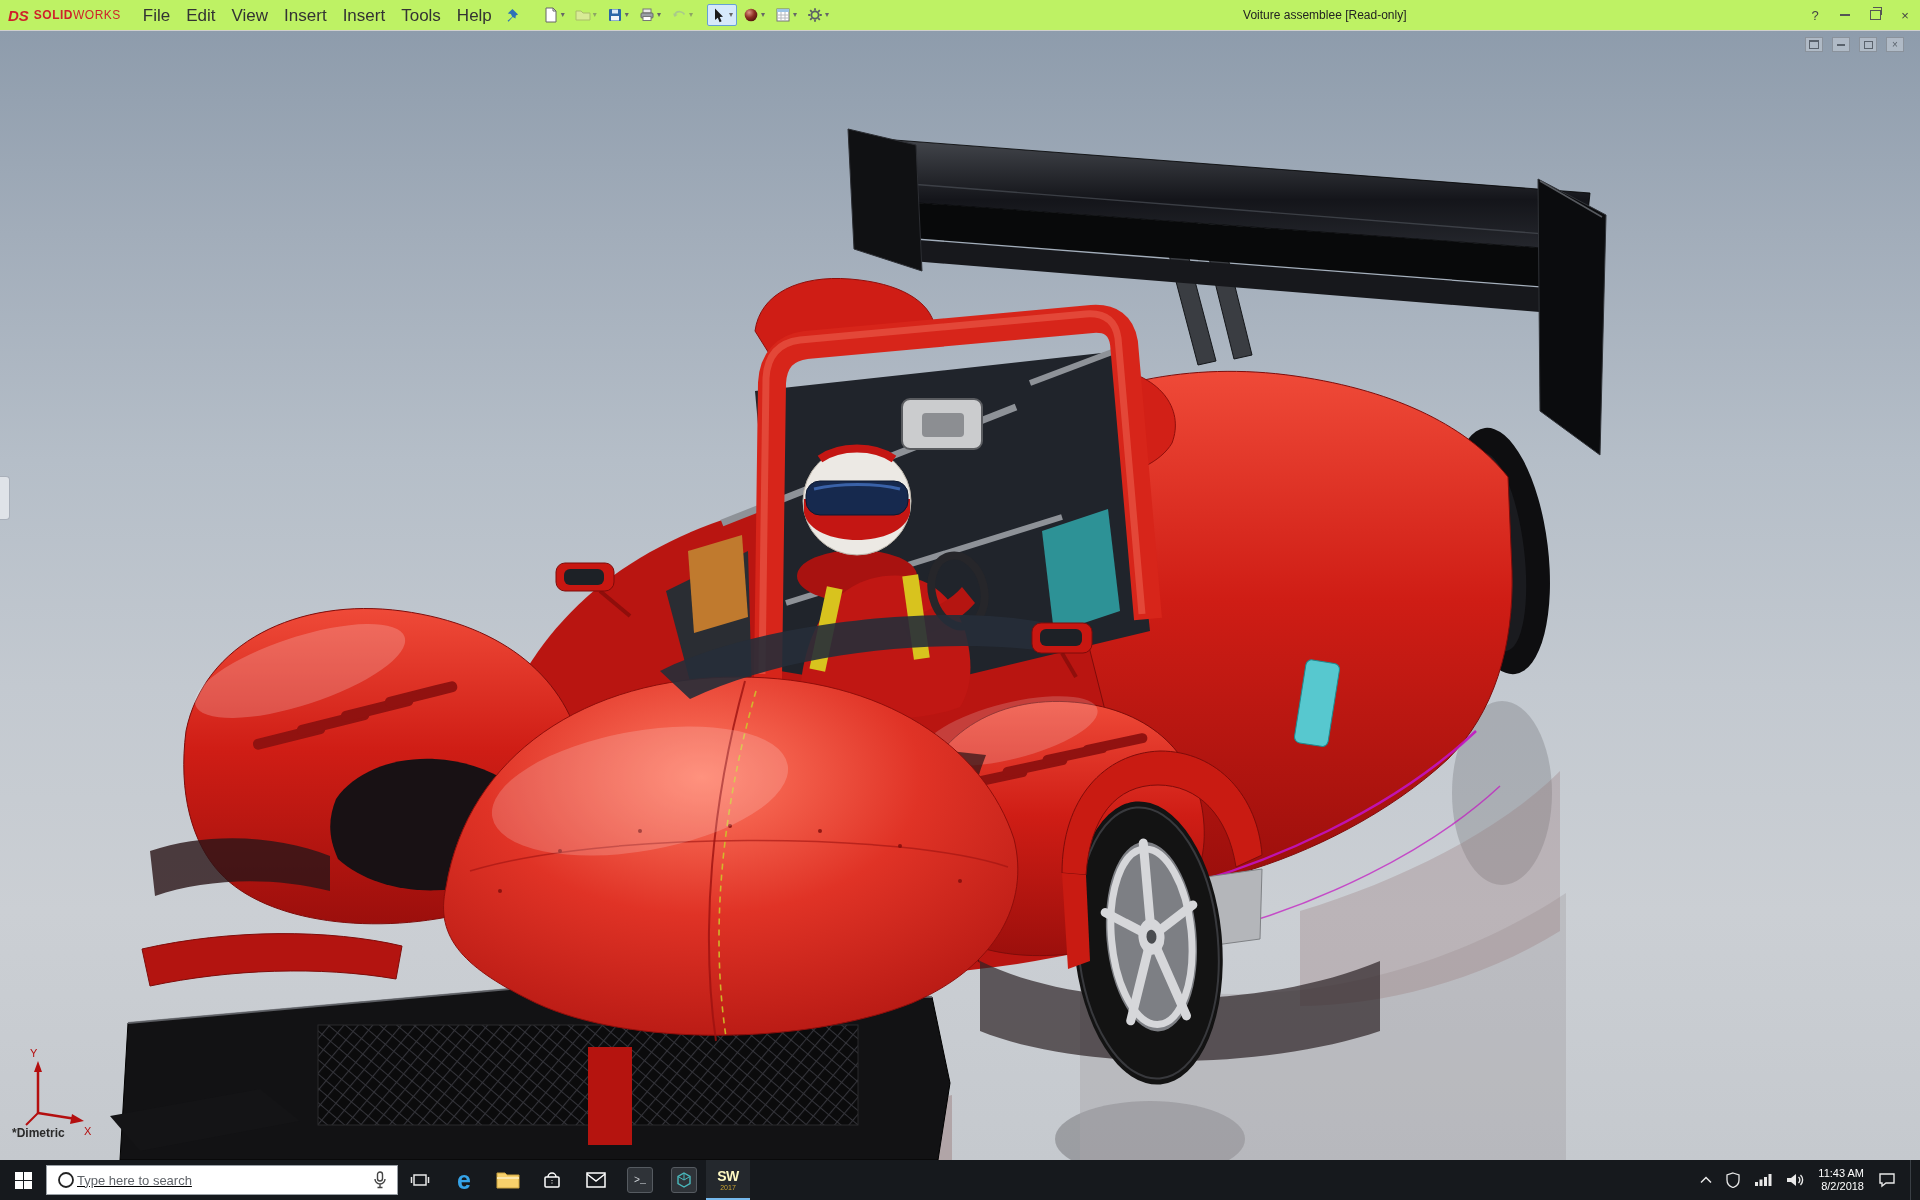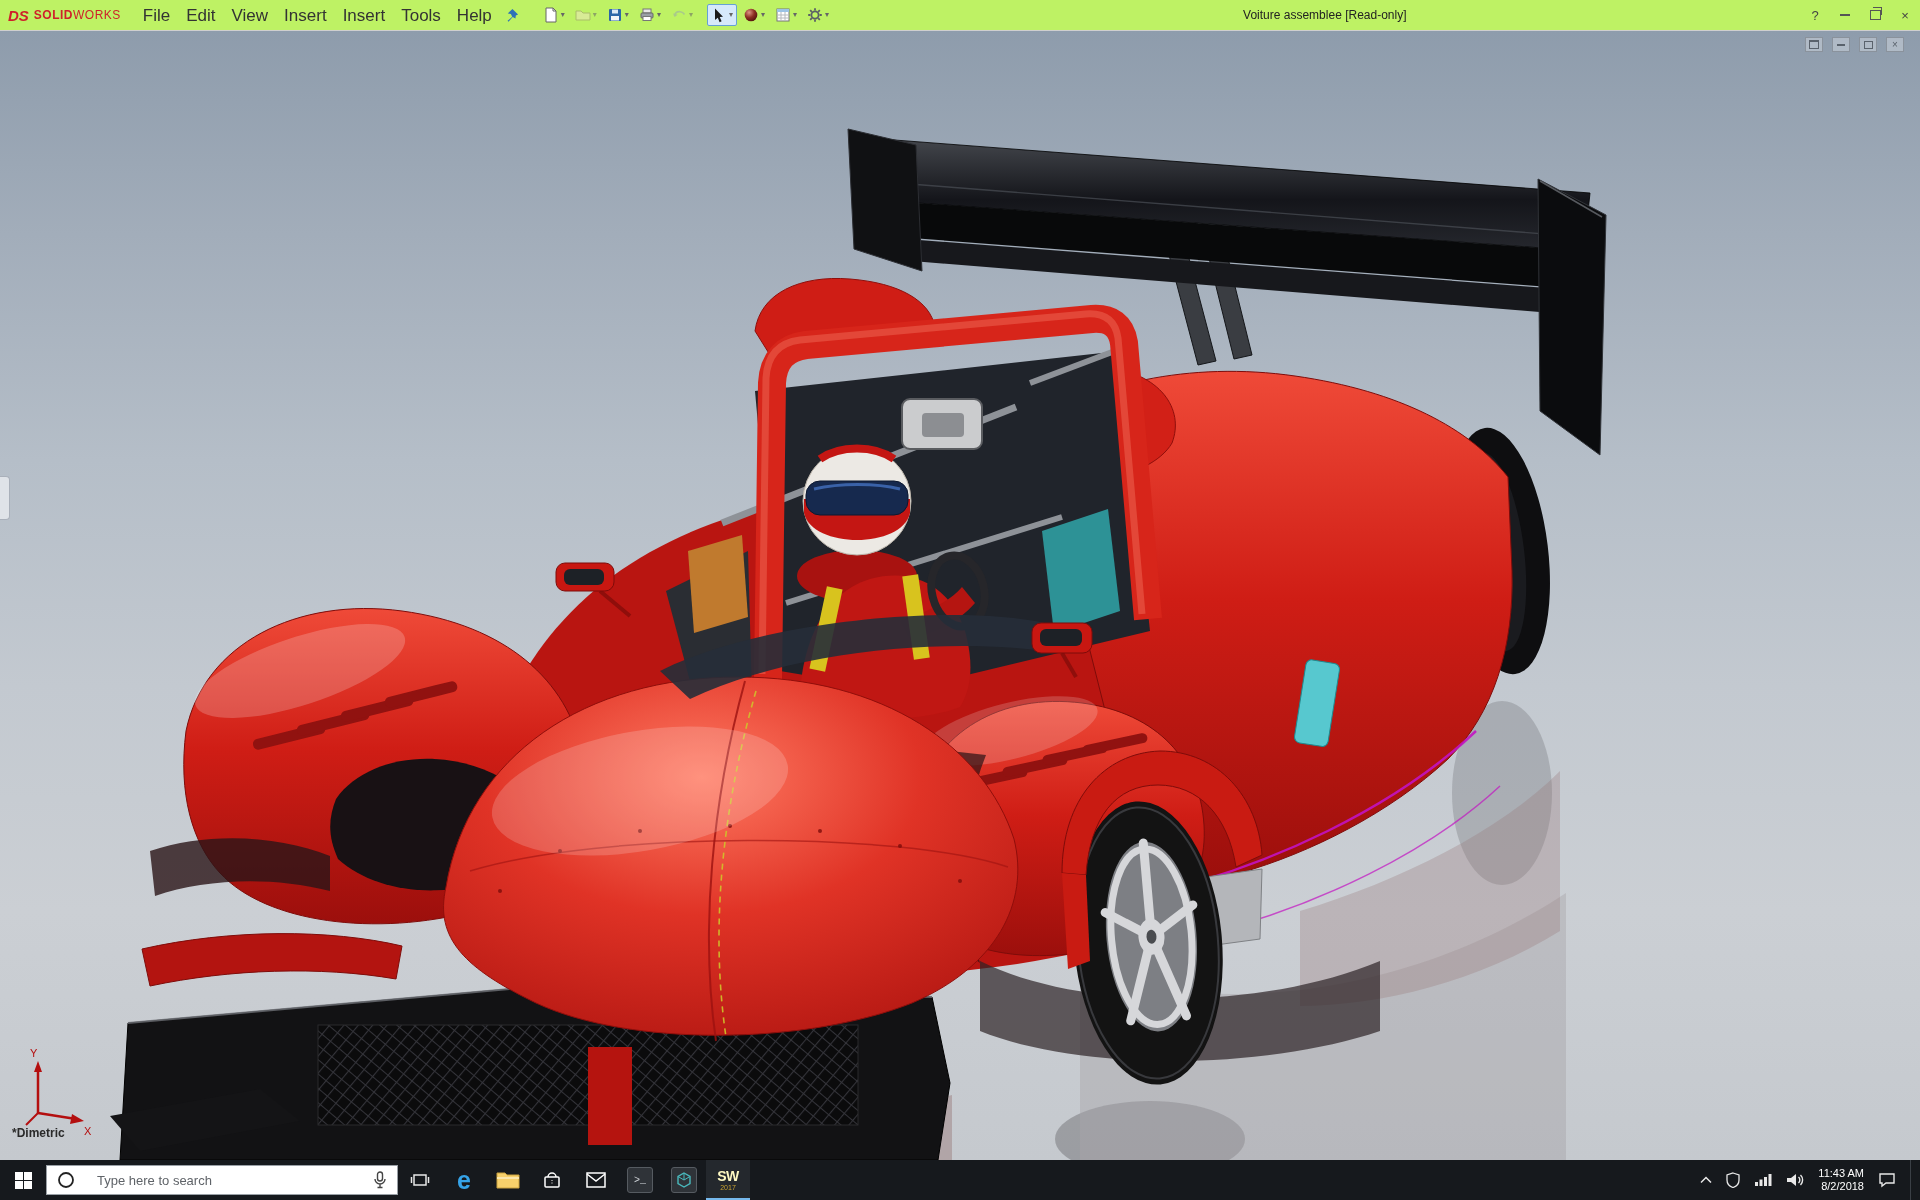--- a/index.html
+++ b/index.html
@@ -40,21 +40,21 @@
   .dc .sq{width:7px;height:6px;border:1px solid #5a626c;display:block;}
   .dc .x{font-size:10px;color:#5a626c;line-height:1;}
   .dc .w{width:8px;height:6px;border:1px solid #5a626c;border-top-width:2px;display:block;}
   .left-tab{position:absolute;left:0;top:445px;width:9px;height:42px;background:#dfe3e8;
     border:1px solid #a9b0ba;border-left:none;border-radius:0 4px 4px 0;}
   
   .taskbar{position:absolute;bottom:0;left:0;width:1920px;height:40px;background:#16191d;
     display:flex;align-items:center;z-index:40;}
   .tb-start{width:46px;height:40px;display:flex;align-items:center;justify-content:center;}
   .tb-search{height:30px;width:352px;background:#fff;border:1px solid #9aa0a6;display:flex;
-    align-items:center;gap:20px;padding:0 10px;box-sizing:border-box;}
+    align-items:center;gap:0;padding:0 10px;box-sizing:border-box;text-decoration:underline;}
   .tb-search input{flex:1;border:none;outline:none;font-size:13px;color:#444;background:transparent;
     font-family:"Liberation Sans",sans-serif;}
   .tb-search input::placeholder{color:#5f6368;}
   .tb-btn{width:44px;height:40px;display:flex;align-items:center;justify-content:center;position:relative;}
   .tb-active{background:#24282d;box-shadow:inset 0 -2px 0 #76b9ed;}
   .edge-e{font-weight:bold;font-size:25px;color:#35a3e8;line-height:1;}
   .tile{width:24px;height:24px;border-radius:3px;display:flex;align-items:center;justify-content:center;}
   .tile.dark{background:#2f3338;border:1px solid #565b61;color:#cfd3d8;font-size:10px;font-family:"Liberation Mono",monospace;}
   .sw-mark{display:flex;flex-direction:column;align-items:center;line-height:1;}
   .sw-mark b{color:#fef9c3;font-size:14px;letter-spacing:-.5px;}

